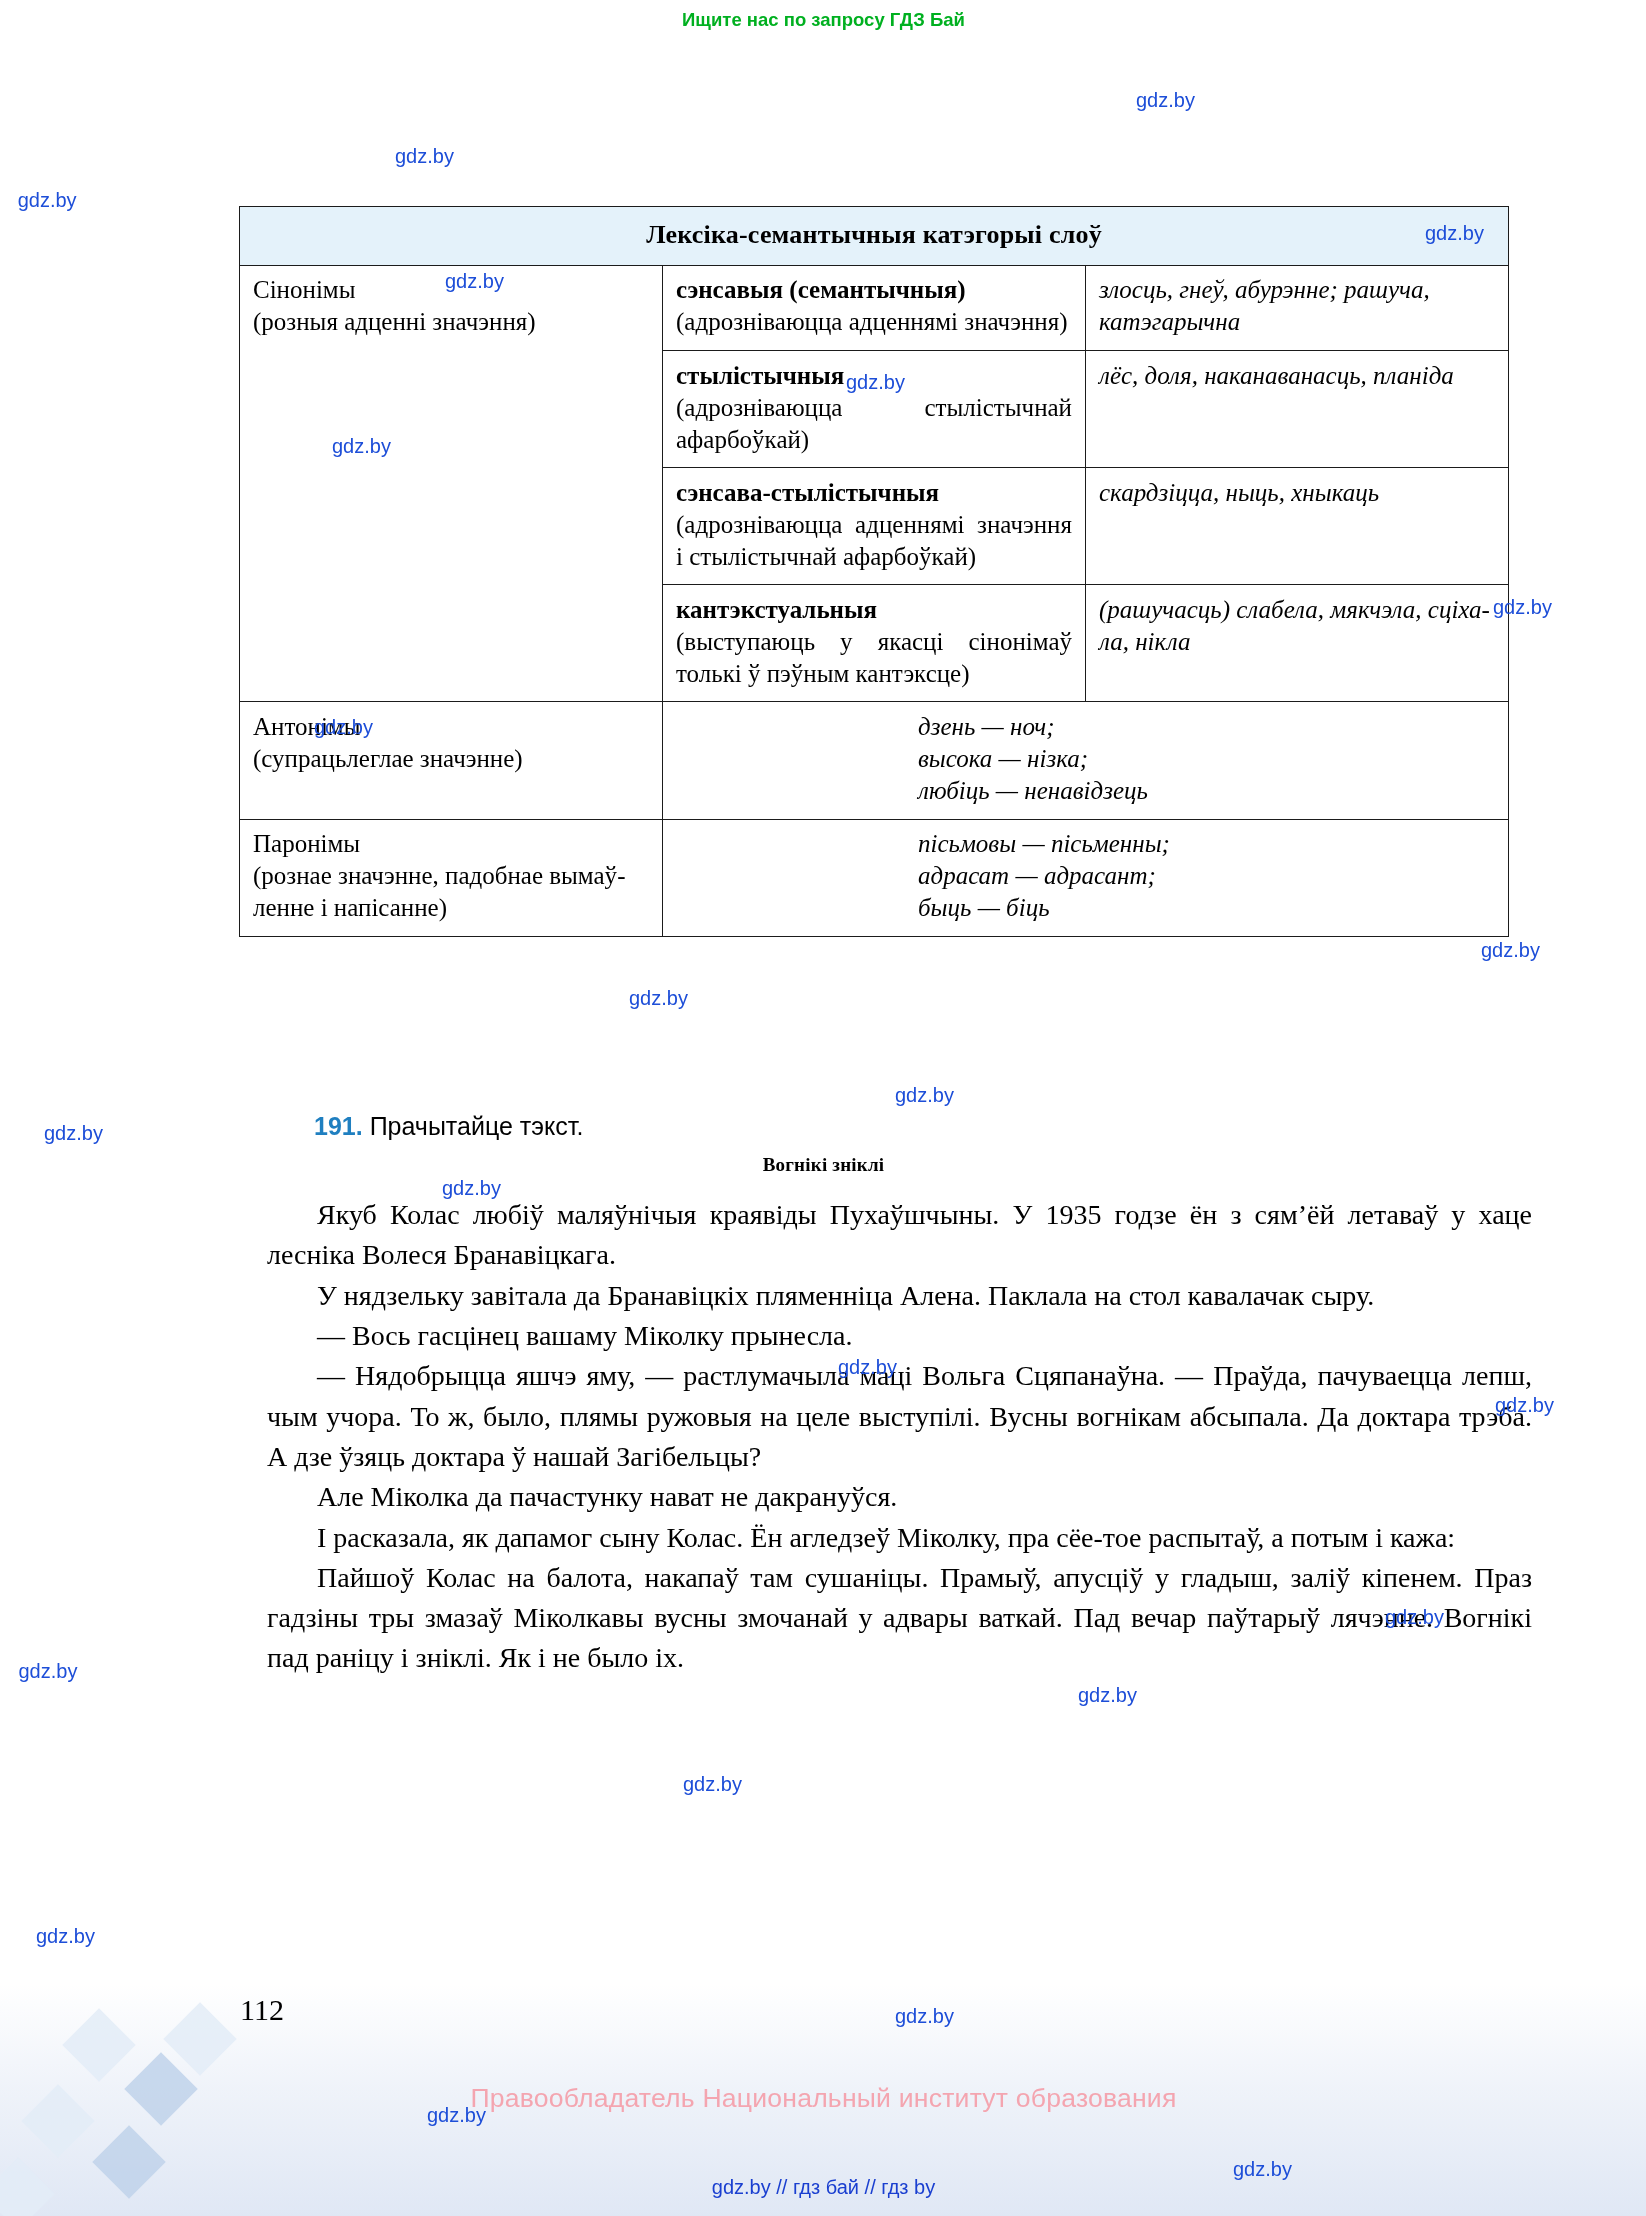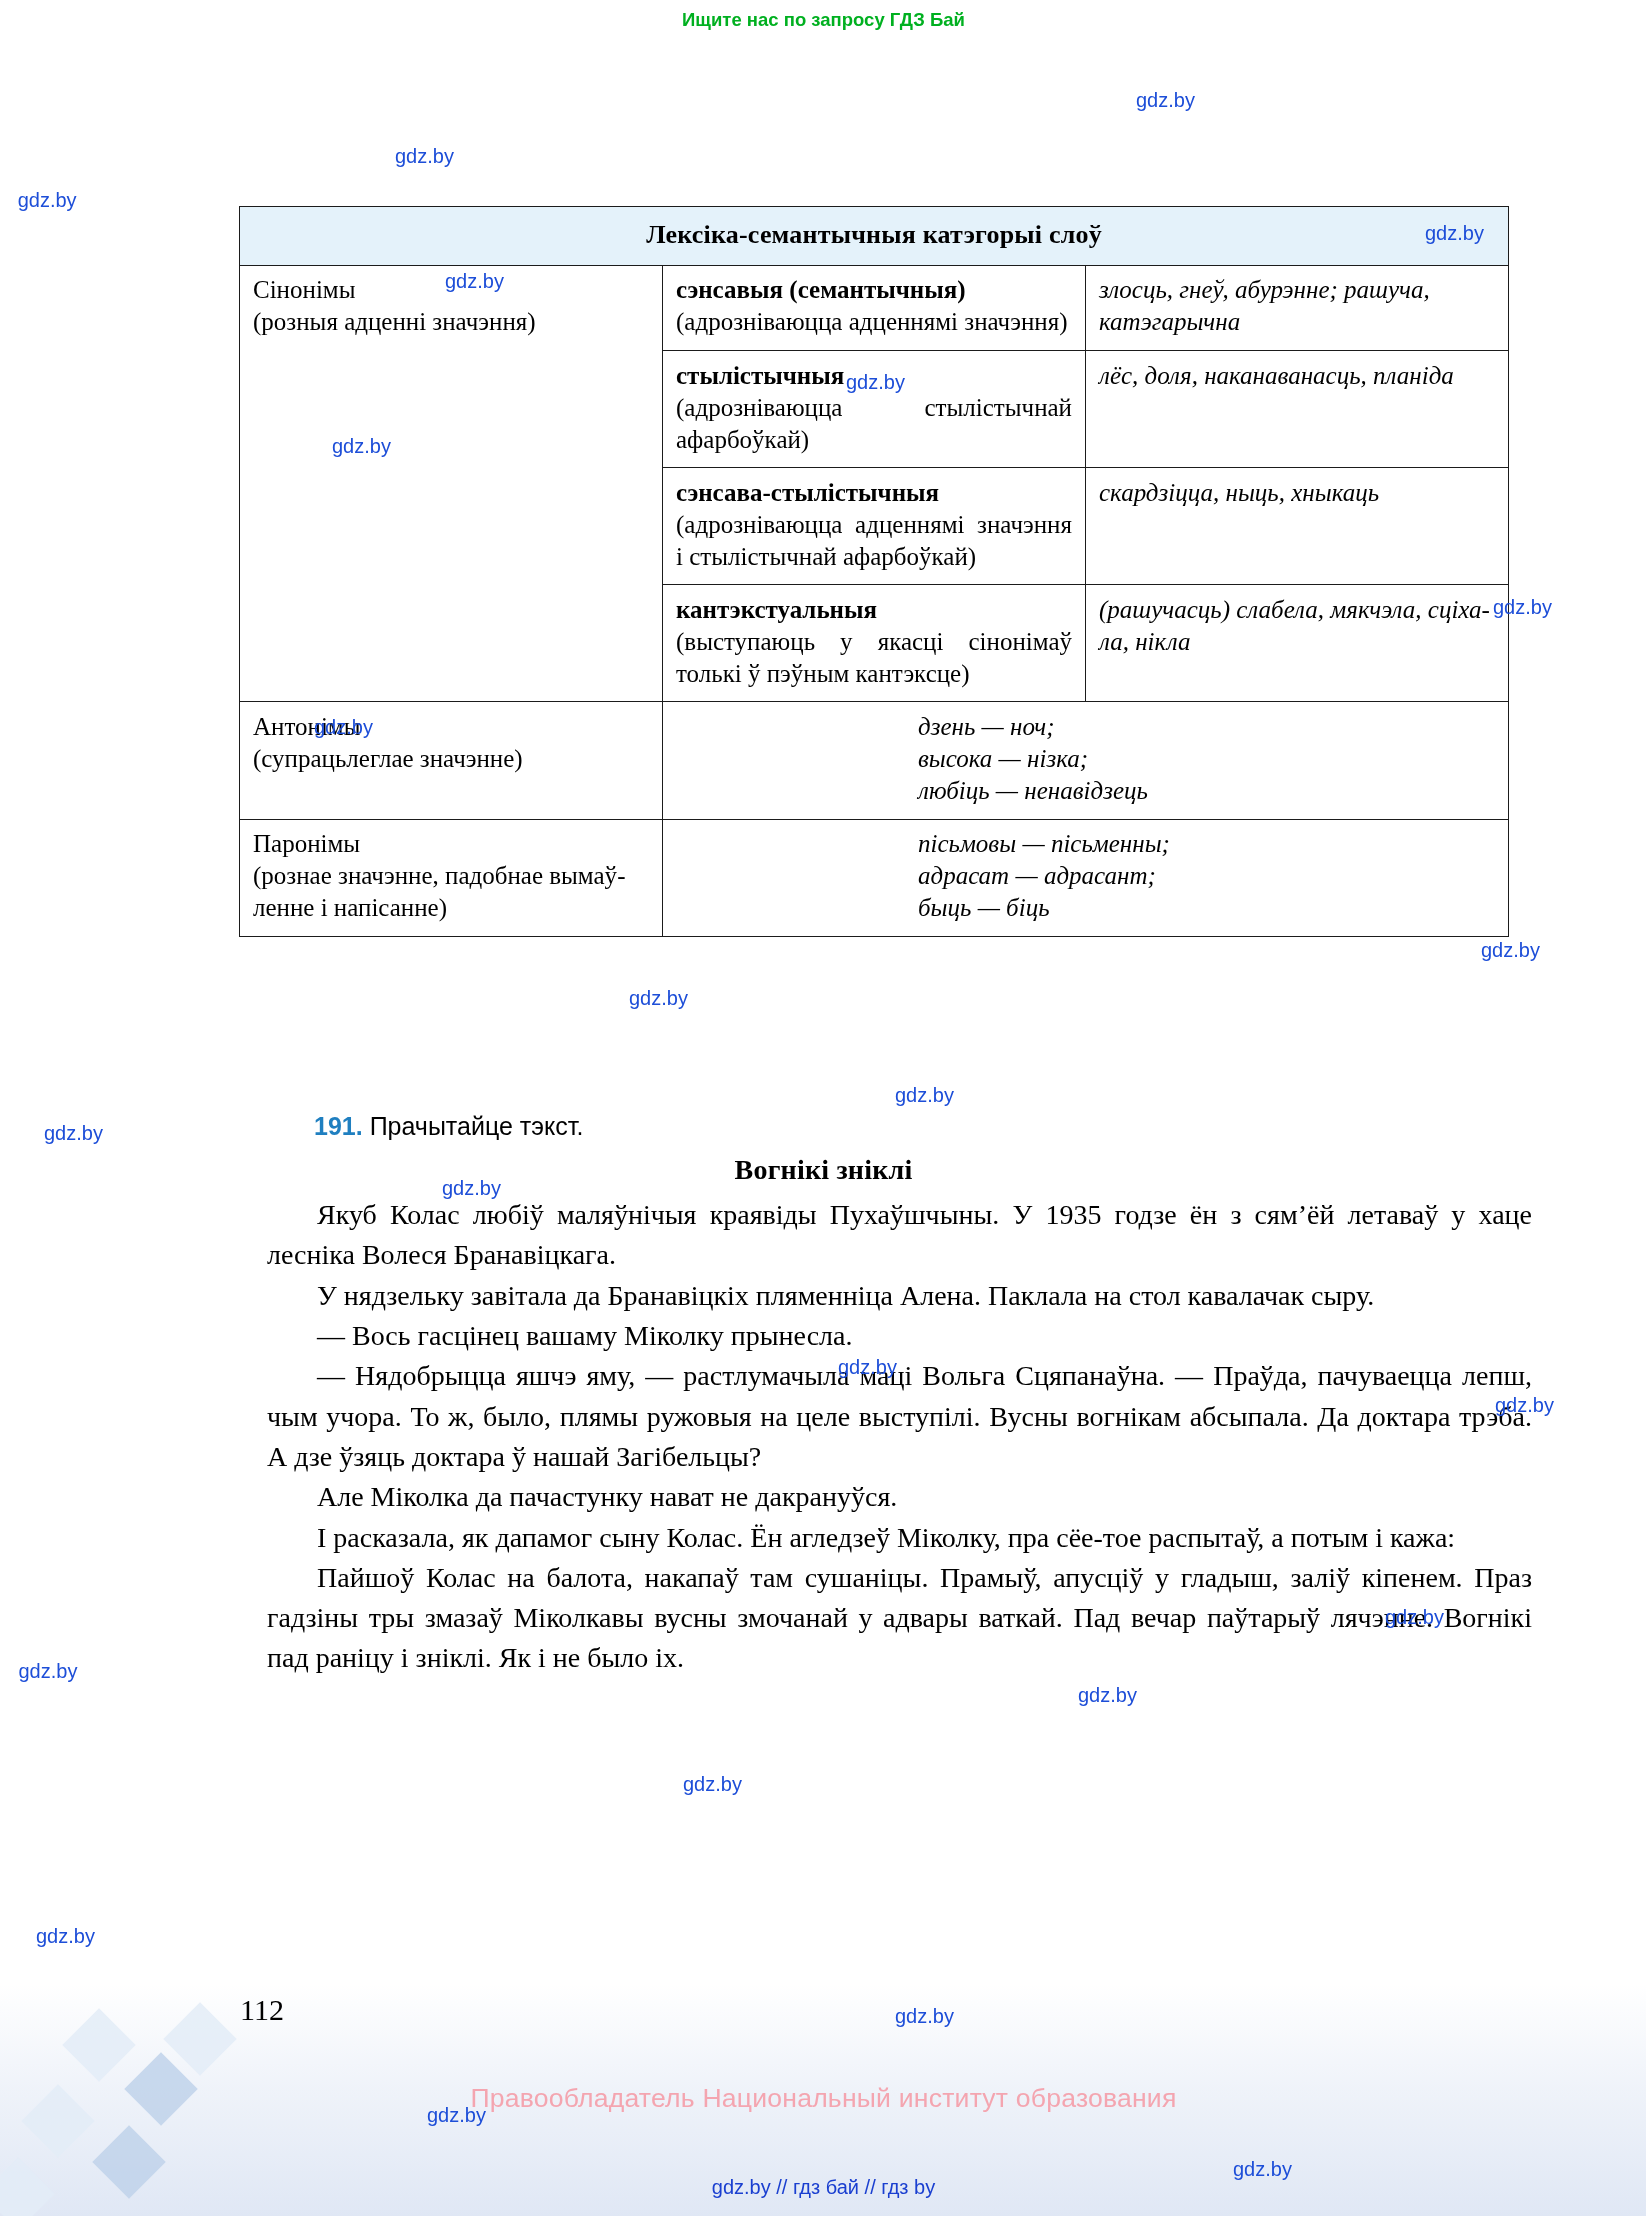--- a/index.html
+++ b/index.html
@@ -112,21 +112,21 @@
   }
   .ex-num {
     color: #1f7fc0;
     font-weight: bold;
   }
   .ex-title {
     position: absolute;
     left: 0; top: 1154px;
     width: 1647px;
     text-align: center;
-    font-size: 28px;
+    font-size: 19px;
     font-weight: bold;
     z-index: 12;
     letter-spacing: 0.2px;
   }
   .body-text {
     position: absolute;
     left: 239px;
     top: 1195px;
     width: 1265px;
     font-size: 28px;

